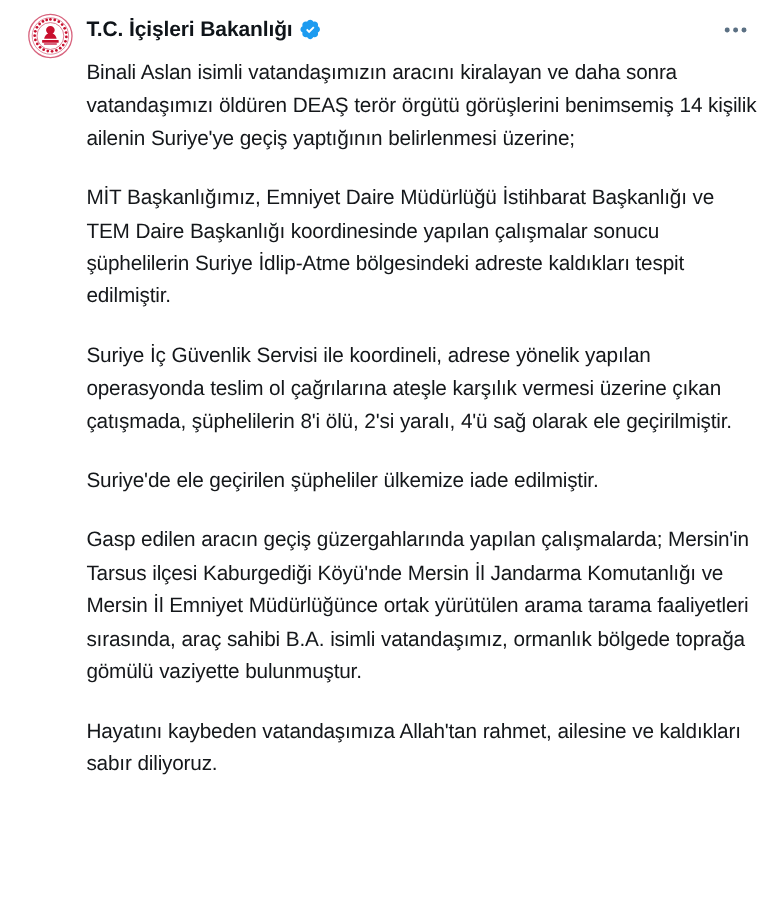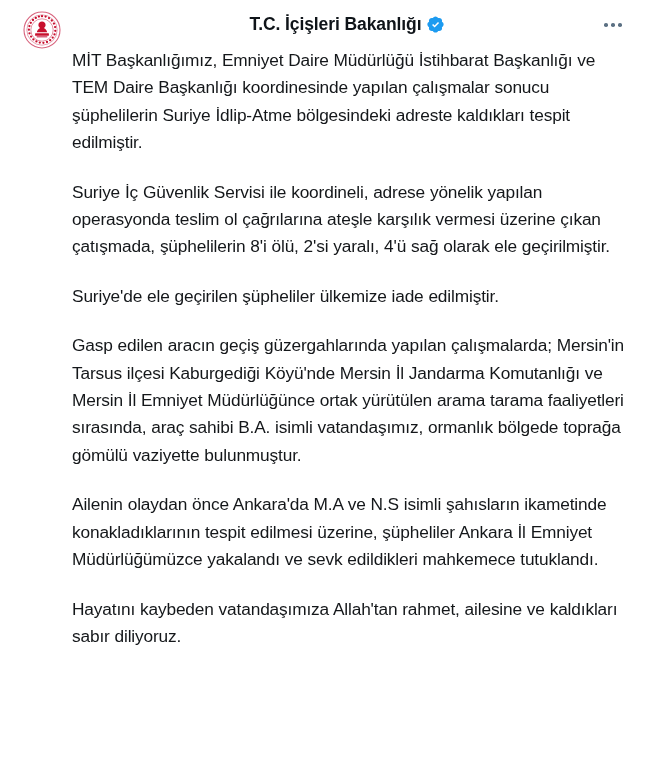--- a/index.html
+++ b/index.html
@@ -18,21 +18,20 @@
     height: 761px;
     background: #ffffff;
     padding: 10px 22px 0 22px;
   }
 
   
   .tweet-header {
     display: flex;
     align-items: flex-start;
     height: 30px;
-    justify-content: center;
   }
 
   .avatar {
     position: absolute;
     left: 22px;
     top: 10px;
     width: 40px;
     height: 40px;
     border-radius: 50%;
     background: #ffffff;
@@ -162,22 +161,22 @@
     </div>
   </div>
 
   <div class="more-menu">
     <i></i>
     <i></i>
     <i></i>
   </div>
 
   <div class="tweet-body">
+    <p>Binali Aslan isimli vatandaşımızın aracını kiralayan ve daha sonra vatandaşımızı öldüren DEAŞ terör örgütü görüşlerini benimsemiş 14 kişilik ailenin Suriye'ye geçiş yaptığının belirlenmesi üzerine;</p>
     <p>MİT Başkanlığımız, Emniyet Daire Müdürlüğü İstihbarat Başkanlığı ve TEM Daire Başkanlığı koordinesinde yapılan çalışmalar sonucu şüphelilerin Suriye İdlip-Atme bölgesindeki adreste kaldıkları tespit edilmiştir.</p>
     <p>Suriye İç Güvenlik Servisi ile koordineli, adrese yönelik yapılan operasyonda teslim ol çağrılarına ateşle karşılık vermesi üzerine çıkan çatışmada, şüphelilerin 8'i ölü, 2'si yaralı, 4'ü sağ olarak ele geçirilmiştir.</p>
     <p>Suriye'de ele geçirilen şüpheliler ülkemize iade edilmiştir.</p>
     <p>Gasp edilen aracın geçiş güzergahlarında yapılan çalışmalarda; Mersin'in Tarsus ilçesi Kaburgediği Köyü'nde Mersin İl Jandarma Komutanlığı ve Mersin  İl Emniyet Müdürlüğünce ortak yürütülen arama tarama faaliyetleri sırasında, araç sahibi B.A. isimli vatandaşımız, ormanlık bölgede toprağa gömülü vaziyette bulunmuştur.</p>
-    <p>Ailenin olaydan önce Ankara'da M.A ve N.S isimli şahısların ikametinde konakladıklarının tespit edilmesi üzerine, şüpheliler Ankara İl Emniyet Müdürlüğümüzce yakalandı ve sevk edildikleri mahkemece tutuklandı.</p>
     <p>Hayatını kaybeden vatandaşımıza Allah'tan rahmet, ailesine ve kaldıkları sabır diliyoruz.</p>
 
   </div>
 
 </div>
 
 </body></html>

